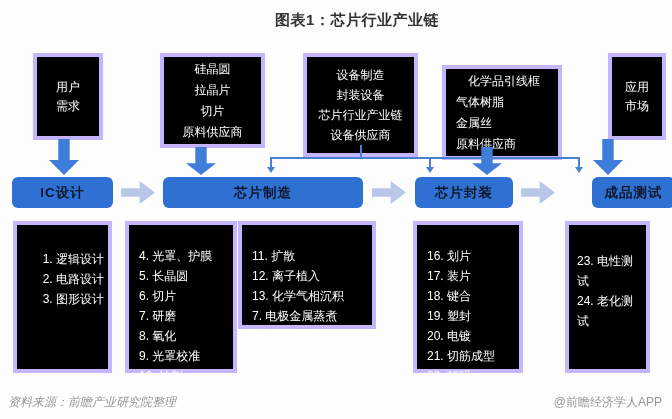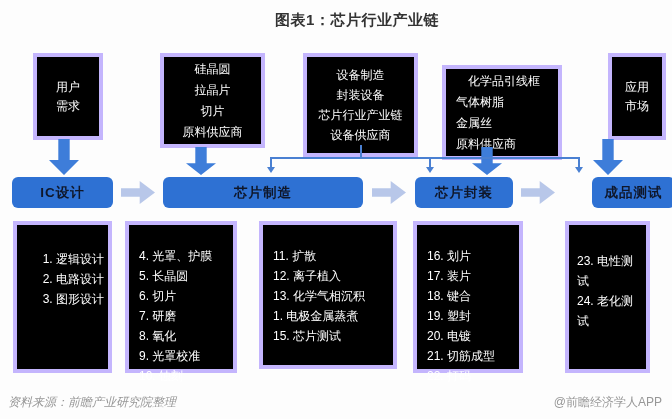--- a/index.html
+++ b/index.html
@@ -147,25 +147,25 @@
   <div class="box list-box" style="left:125px;top:221px;width:112px;height:152px;">
     <div>4. 光罩、护膜</div>
     <div>5. 长晶圆</div>
     <div>6. 切片</div>
     <div>7. 研磨</div>
     <div>8. 氧化</div>
     <div>9. 光罩校准</div>
     <div>10. 蚀刻</div>
   </div>
 
-  <div class="box list-box" style="left:259px;top:221px;width:138px;height:148px;">
+  <div class="box list-box" style="left:238px;top:221px;width:138px;height:108px;">
     <div>11. 扩散</div>
     <div>12. 离子植入</div>
     <div>13. 化学气相沉积</div>
-    <div>1. 电极金属蒸煮</div>
+    <div>7. 电极金属蒸煮</div>
     <div>15. 芯片测试</div>
   </div>
 
   <div class="box list-box" style="left:413px;top:221px;width:110px;height:152px;">
     <div>16. 划片</div>
     <div>17. 装片</div>
     <div>18. 键合</div>
     <div>19. 塑封</div>
     <div>20. 电镀</div>
     <div>21. 切筋成型</div>

